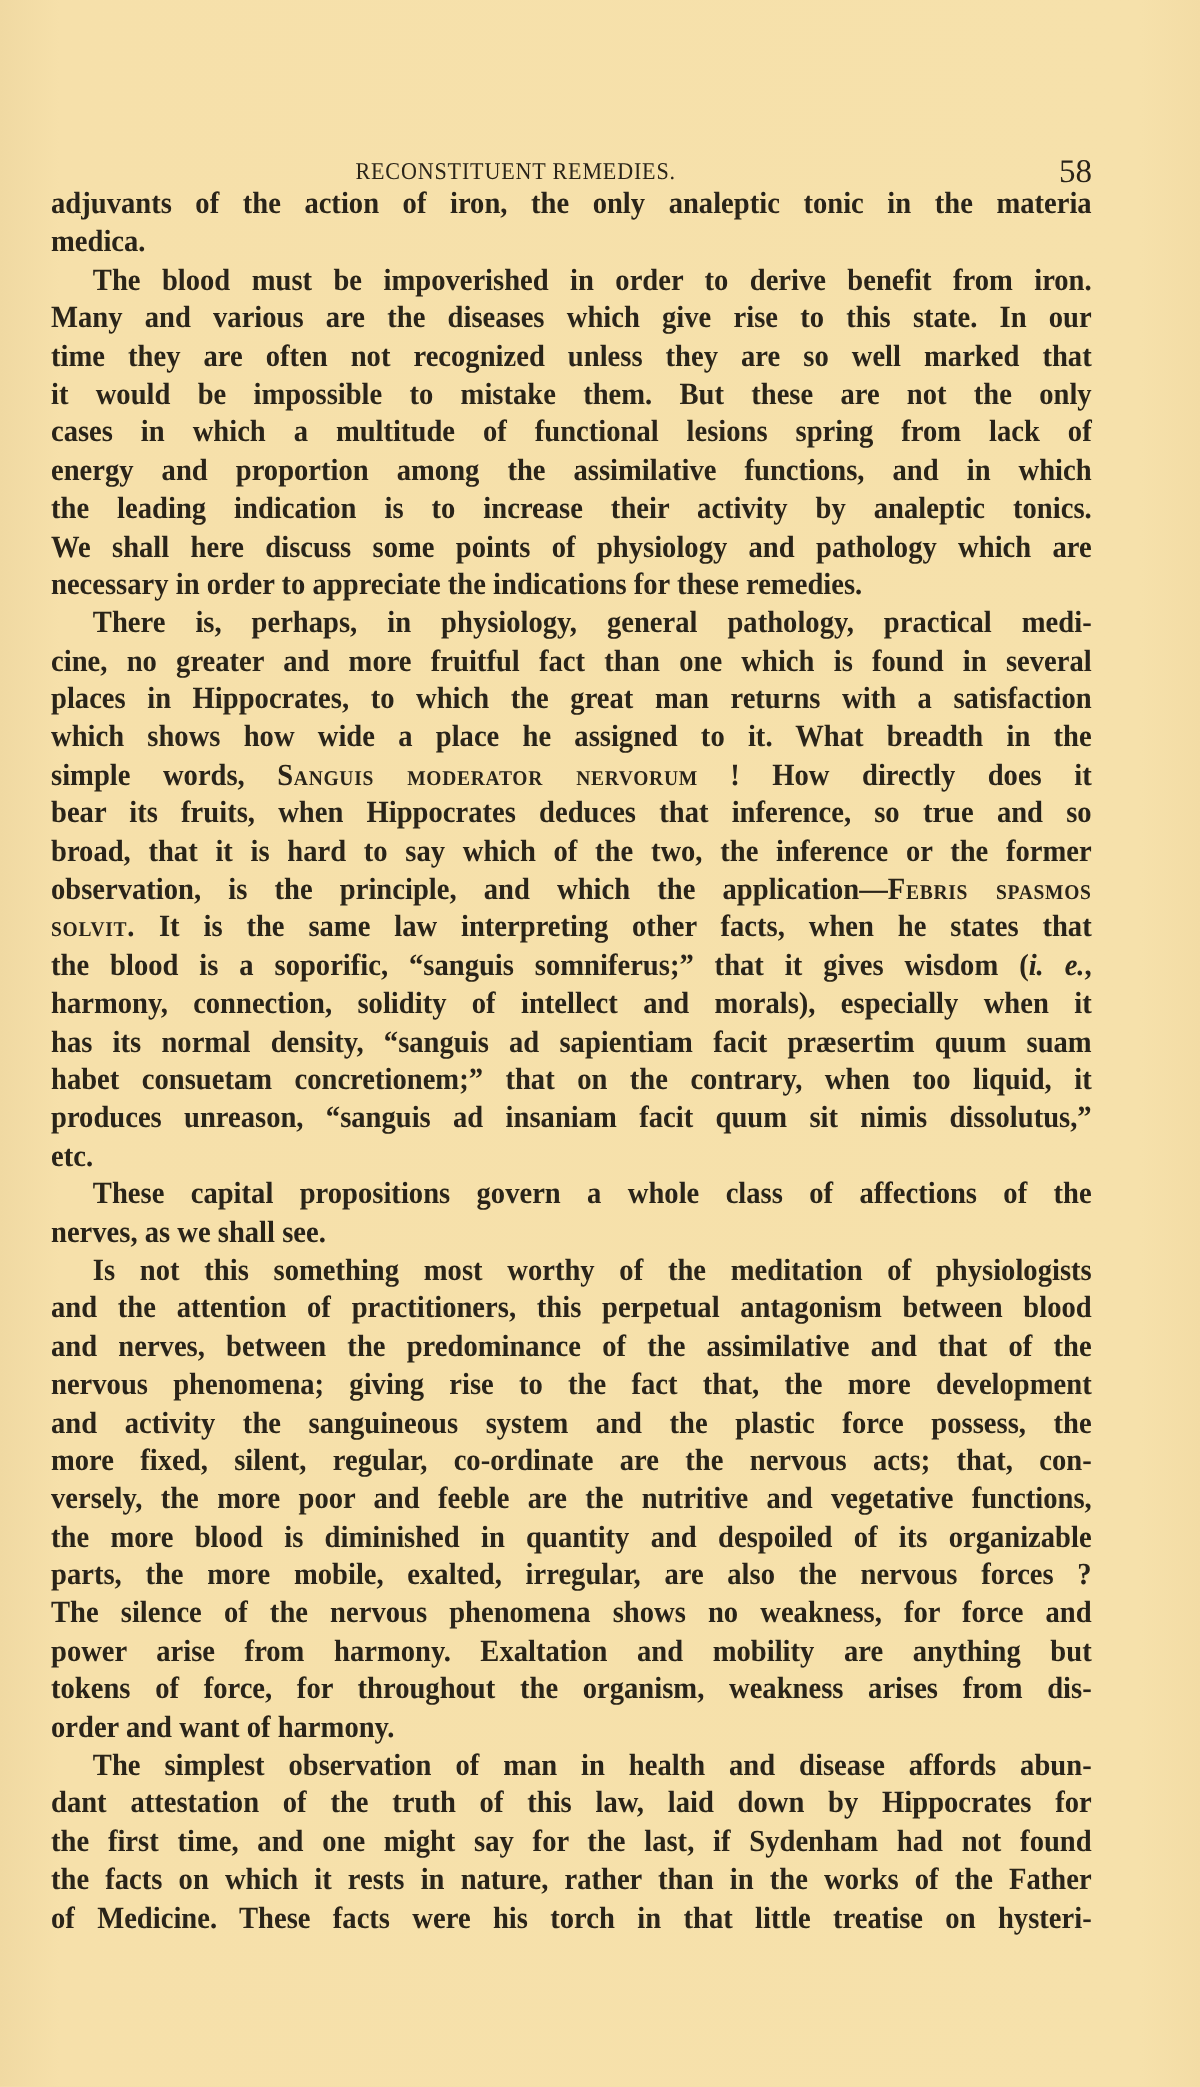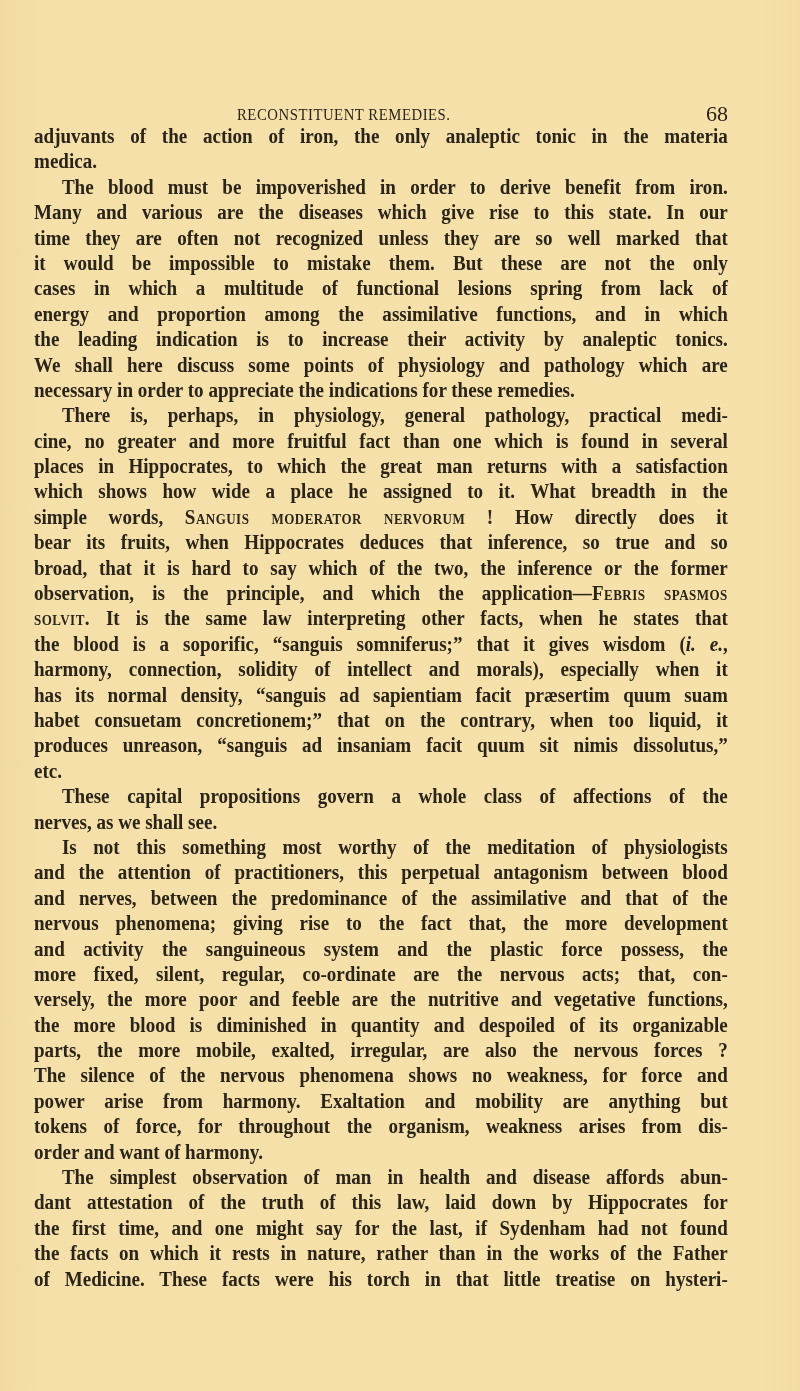--- a/index.html
+++ b/index.html
@@ -78,21 +78,21 @@
     .it {
       font-style: italic;
     }
   </style>
 </head>
 <body>
 
 <div class="page">
   <div class="running-head">
     <span class="running-title">RECONSTITUENT REMEDIES.</span>
-    <span class="page-number">68</span>
+    <span class="page-number">58</span>
   </div>
 
   <div class="body-text">
     <span class="line">adjuvants of the action of iron, the only analeptic tonic in the materia</span>
     <span class="line last">medica.</span>
     <span class="line indent">The blood must be impoverished in order to derive benefit from iron.</span>
     <span class="line">Many and various are the diseases which give rise to this state.  In our</span>
     <span class="line">time they are often not recognized unless they are so well marked that</span>
     <span class="line">it would be impossible to mistake them.  But these are not the only</span>
     <span class="line">cases in which a multitude of functional lesions spring from lack of</span>

